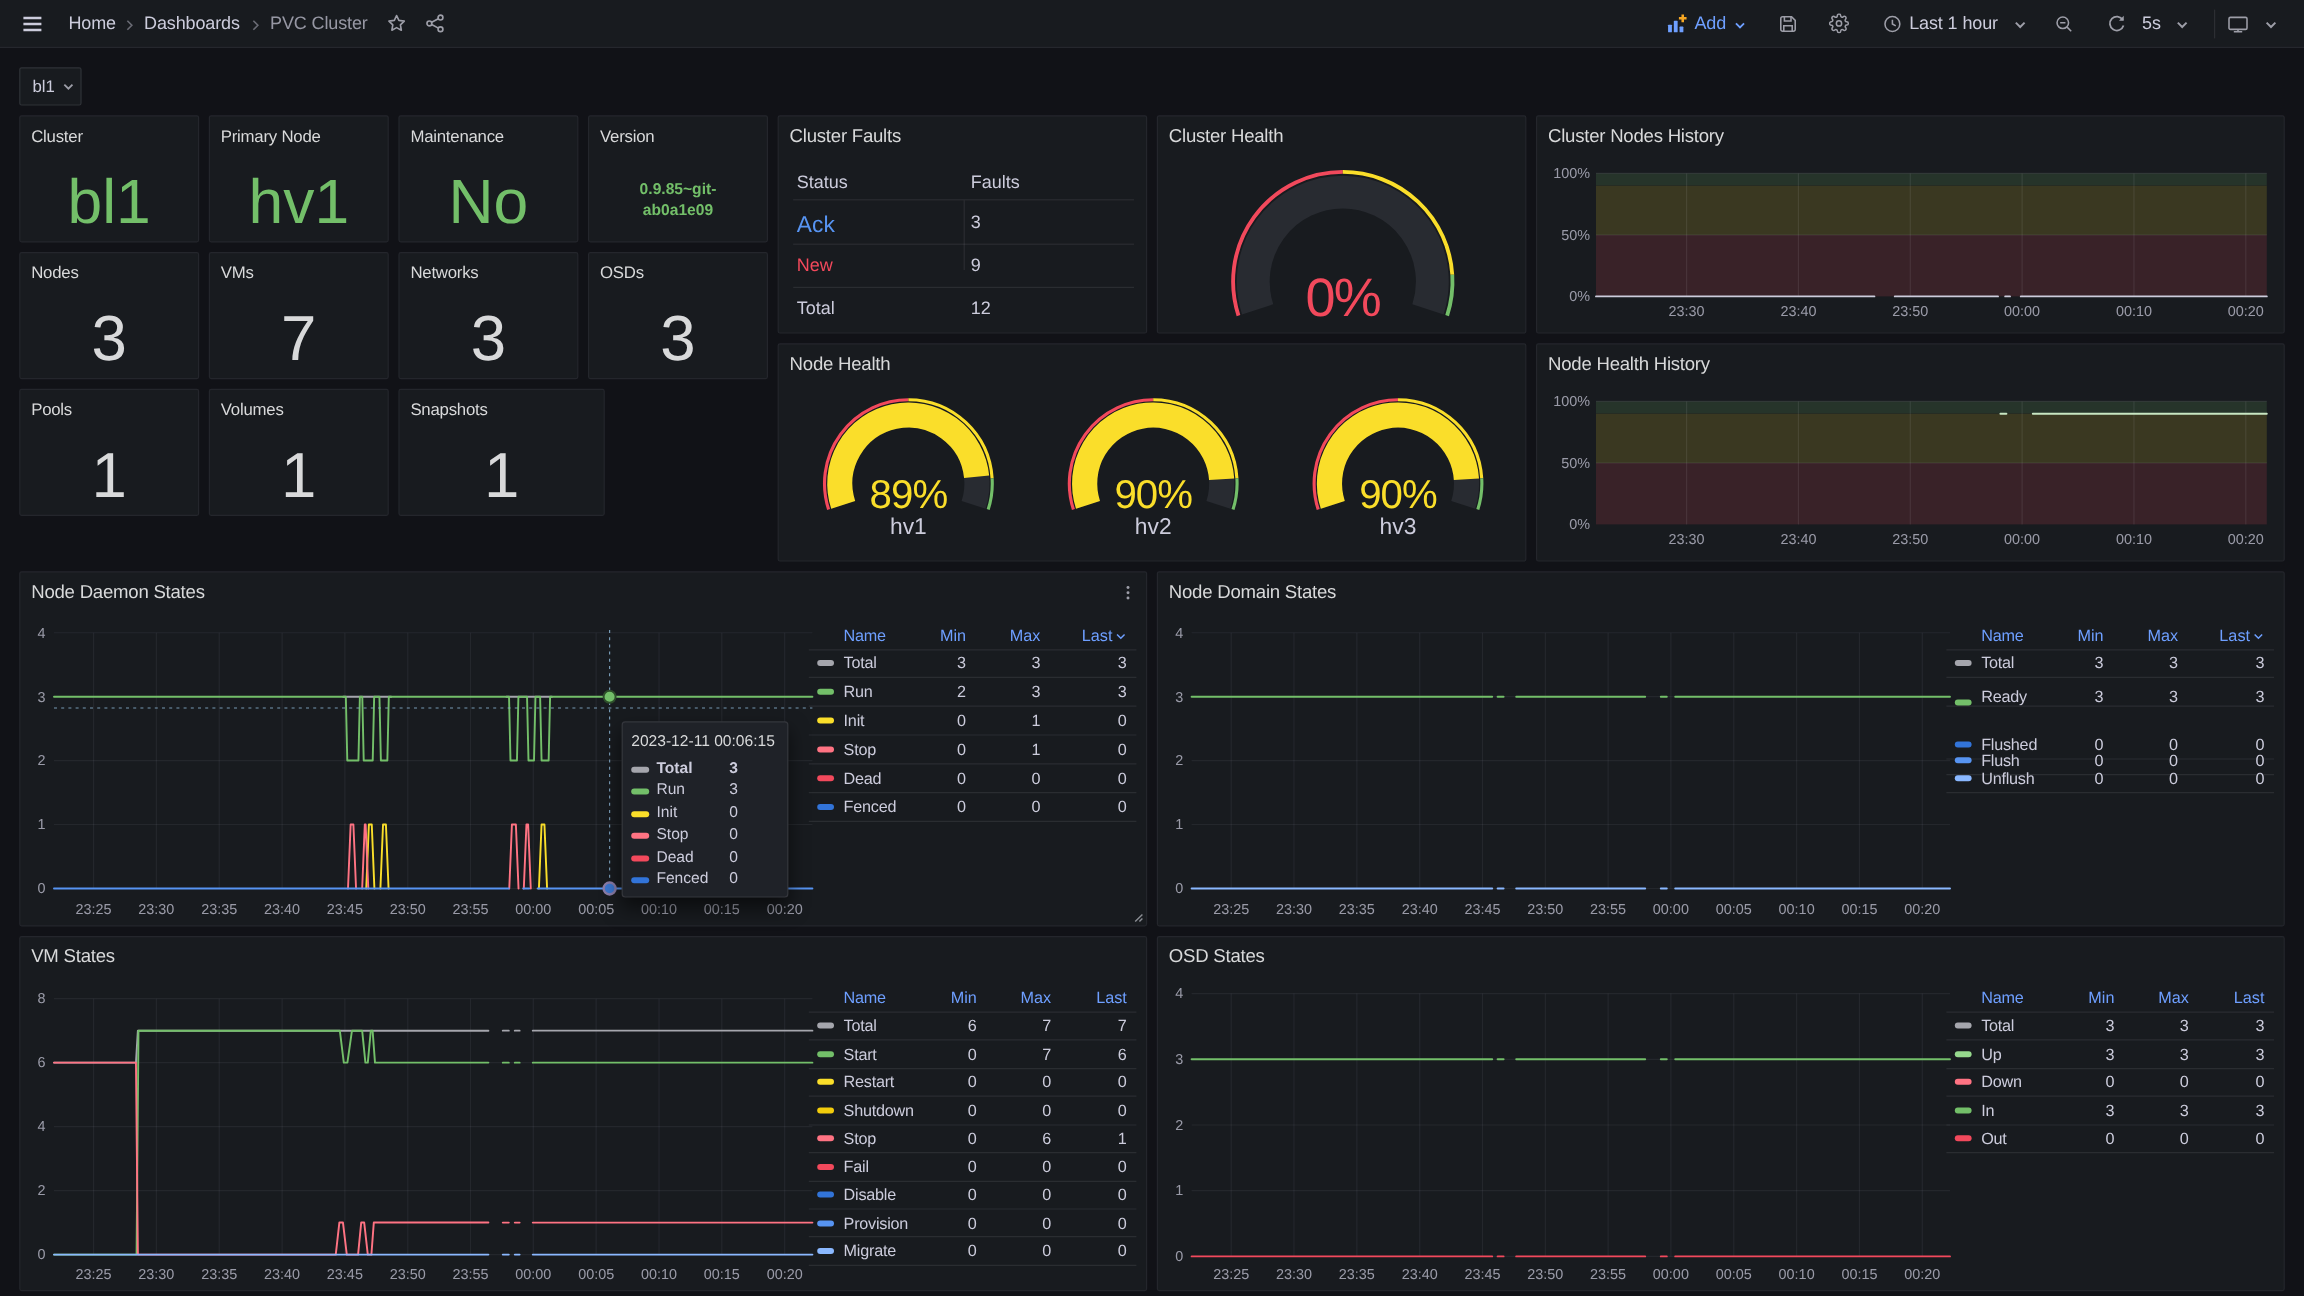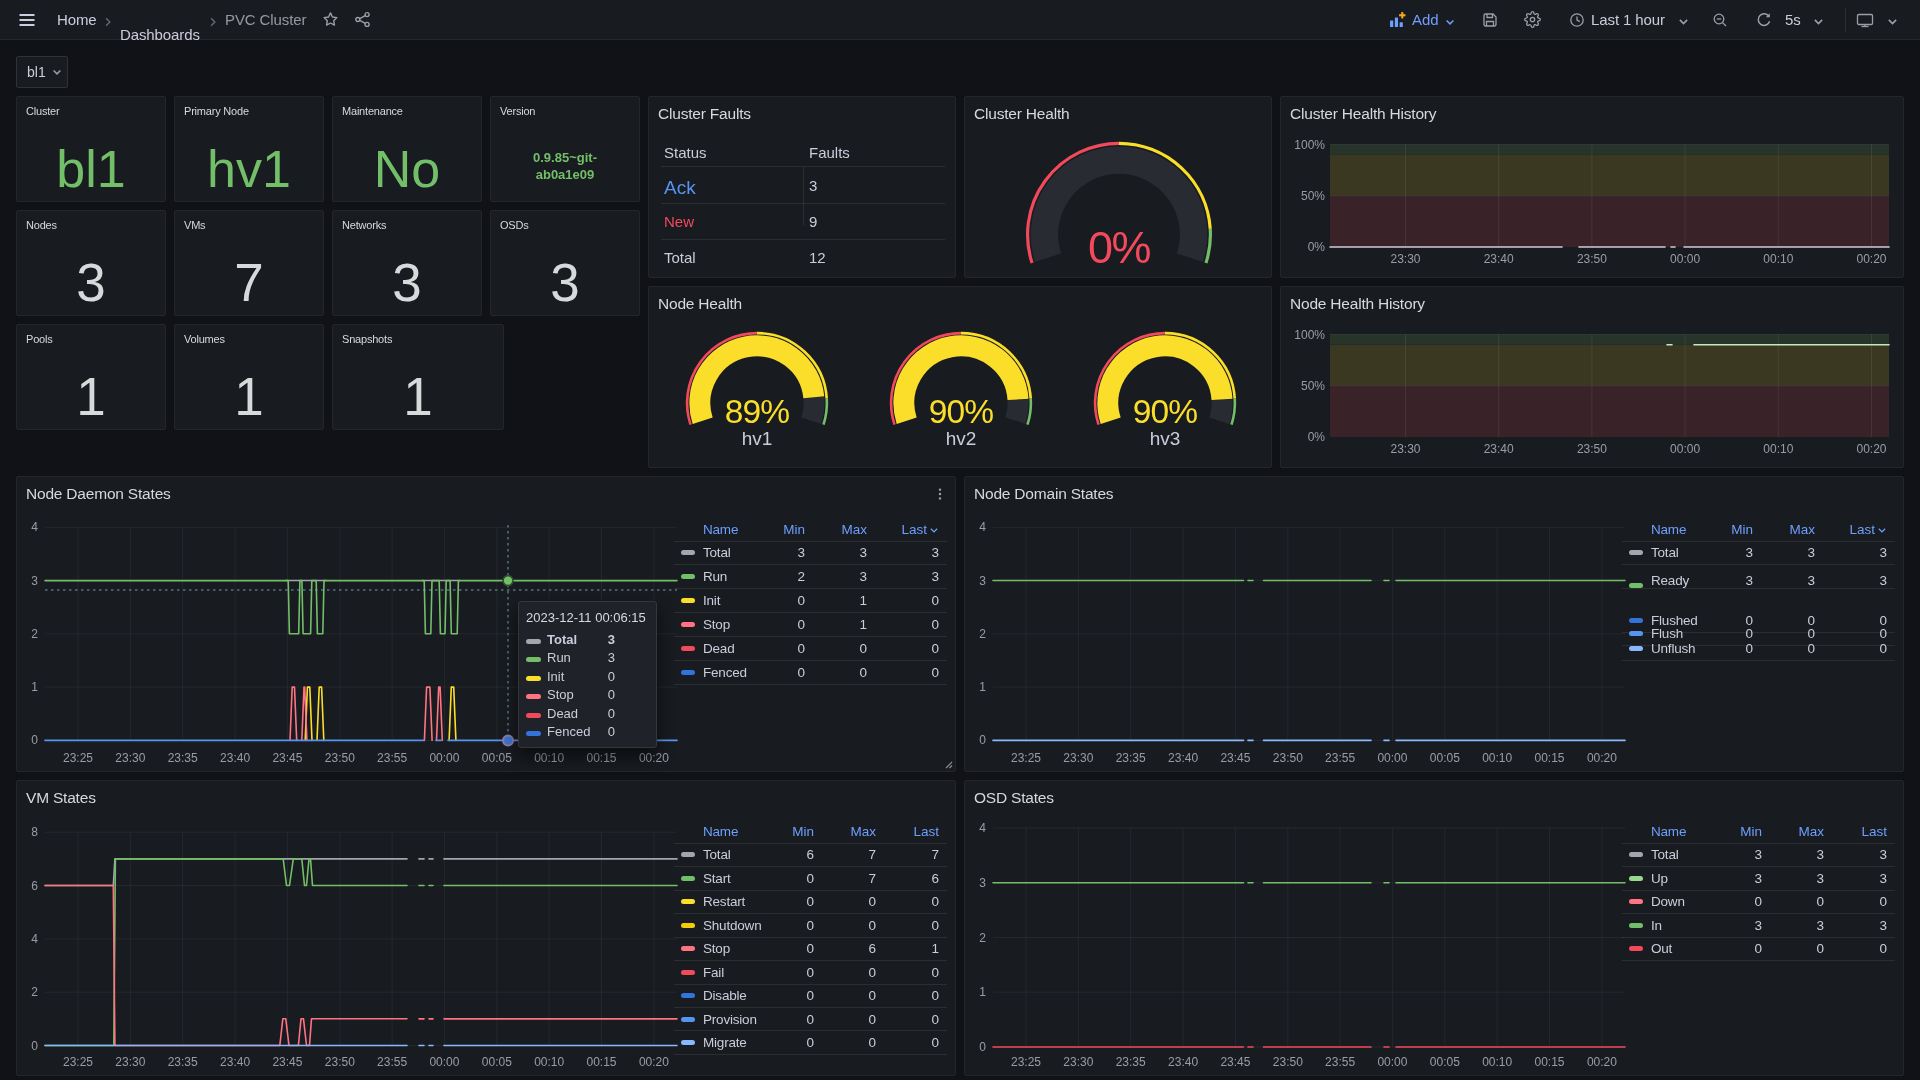--- a/index.html
+++ b/index.html
@@ -1,19 +1,19 @@
 <!DOCTYPE html>
 <html><head><meta charset="utf-8">
 <style>
 *{margin:0;padding:0;box-sizing:border-box}
 html,body{width:1920px;height:1080px;overflow:hidden;background:#111217;
  font-family:"Liberation Sans",sans-serif;-webkit-font-smoothing:antialiased}
 .panel{position:absolute;background:#181b1f;border:1px solid #24262c;border-radius:2px}
 .ptitle{position:absolute;left:9px;top:8px;font-size:15.5px;font-weight:500;color:#d8d9da;letter-spacing:-0.2px}
-.ptitle13{position:absolute;left:9px;top:8px;font-size:11px;font-weight:500;color:#d8d9da;letter-spacing:-0.2px}
+.ptitle13{position:absolute;left:9px;top:8px;font-size:14px;font-weight:500;color:#d8d9da;letter-spacing:-0.2px}
 .statv{position:absolute;left:0;right:0;top:42px;height:60px;text-align:center;font-weight:500;line-height:60px}
 .cv{position:absolute;left:0;top:0}
 .axl{font-size:12px;fill:rgba(204,204,220,0.72);font-family:"Liberation Sans",sans-serif}
 .lg-hd,.lg-row{position:absolute;left:657px;width:273px;height:23.9px;display:flex;align-items:center;font-size:13.5px;color:#ccccdc;border-bottom:1px solid rgba(204,204,220,0.10)}
 .lg-hd{color:#6e9fff;font-weight:500;height:23.5px}
 .lg-hd .lg-name{margin-left:29px}
 .sw{width:14px;height:5px;border-radius:2.5px;margin-left:7px;margin-right:8px;flex:none}
 .lg-name{flex:1 1 0;min-width:0;white-space:nowrap;overflow:hidden;letter-spacing:-0.2px}
 .lg-min{width:40px;text-align:right;flex:none}
 .lg-max{width:62px;text-align:right;flex:none}
@@ -25,21 +25,21 @@
         <g stroke="#ccccdc" stroke-width="2">
           <line x1="2.5" y1="5" x2="17.5" y2="5"></line>
           <line x1="2.5" y1="10" x2="17.5" y2="10"></line>
           <line x1="2.5" y1="15" x2="17.5" y2="15"></line>
         </g>
       </svg></div>
     <span class="navtxt" style="position:absolute;left:57px;top:11px">Home</span>
     <div style="position:absolute;left:102px;top:14px"><svg width="12" height="12" viewBox="0 0 16 16">
         <path d="M5.5 3 L10.5 8 L5.5 13" fill="none" stroke="rgba(204,204,220,0.45)" stroke-width="1.8"></path>
       </svg></div>
-    <span class="navtxt" style="position:absolute;left:120px;top:26px">Dashboards</span>
+    <span class="navtxt" style="position:absolute;left:120px;top:11px">Dashboards</span>
     <div style="position:absolute;left:207px;top:14px"><svg width="12" height="12" viewBox="0 0 16 16">
         <path d="M5.5 3 L10.5 8 L5.5 13" fill="none" stroke="rgba(204,204,220,0.45)" stroke-width="1.8"></path>
       </svg></div>
     <span class="navtxt" style="position:absolute;left:225px;top:11px;color:rgba(204,204,220,0.70)">PVC Cluster</span>
     <div style="position:absolute;left:322px;top:11px"><svg width="17" height="17" viewBox="0 0 16 16">
         <path d="M8 1.8 L9.8 5.6 L14 6.2 L11 9.1 L11.7 13.3 L8 11.3 L4.3 13.3 L5 9.1 L2 6.2 L6.2 5.6 Z" fill="none" stroke="#9d9ea8" stroke-width="1.3" stroke-linejoin="round"></path>
       </svg></div>
     <div style="position:absolute;left:354px;top:11px"><svg width="17" height="17" viewBox="0 0 16 16">
         <g stroke="#9d9ea8" stroke-width="1.3" fill="none">
           <circle cx="12.3" cy="3.4" r="1.9"></circle>
@@ -186,21 +186,21 @@
 <div class="ptitle">Cluster Health</div>
     <svg class="cv" width="308" height="182">
       <path d="M 67.06 165.95 A 91.42 91.42 0 0 1 154.00 46.28" stroke="#f2495c" stroke-width="3.2" fill="none"></path>
       <path d="M 154.00 46.28 A 91.42 91.42 0 0 1 245.24 131.96" stroke="#fade2a" stroke-width="3.2" fill="none"></path>
       <path d="M 245.24 131.96 A 91.42 91.42 0 0 1 240.94 165.95" stroke="#73bf69" stroke-width="3.2" fill="none"></path>
       <path d="M 83.02 160.76 A 74.63 74.63 0 1 1 224.98 160.76" stroke="#282b31" stroke-width="27.4" fill="none"></path>
       <text x="154" y="166" text-anchor="middle" font-size="45" font-weight="500" letter-spacing="-1.5" fill="#f2495c">0%</text>
     </svg>
   </div>
 <div class="panel" style="left:1280px;top:96px;width:624px;height:182px">
-<div class="ptitle">Cluster Health History</div>
+<div class="ptitle">Cluster Nodes History</div>
     <svg class="cv" width="624" height="182">
       <rect x="49.0" y="47.5" width="559.0" height="10.2" fill="#26342a"></rect>
       <rect x="49.0" y="57.8" width="559.0" height="41.0" fill="#3a3821"></rect>
       <rect x="49.0" y="98.8" width="559.0" height="51.2" fill="#392228"></rect>
       <line x1="124.5" y1="47.5" x2="124.5" y2="150.0" stroke="rgba(204,204,220,0.10)" stroke-width="1"></line>
       <line x1="217.7" y1="47.5" x2="217.7" y2="150.0" stroke="rgba(204,204,220,0.10)" stroke-width="1"></line>
       <line x1="310.9" y1="47.5" x2="310.9" y2="150.0" stroke="rgba(204,204,220,0.10)" stroke-width="1"></line>
       <line x1="404.1" y1="47.5" x2="404.1" y2="150.0" stroke="rgba(204,204,220,0.10)" stroke-width="1"></line>
       <line x1="497.3" y1="47.5" x2="497.3" y2="150.0" stroke="rgba(204,204,220,0.10)" stroke-width="1"></line>
       <line x1="590.5" y1="47.5" x2="590.5" y2="150.0" stroke="rgba(204,204,220,0.10)" stroke-width="1"></line>

